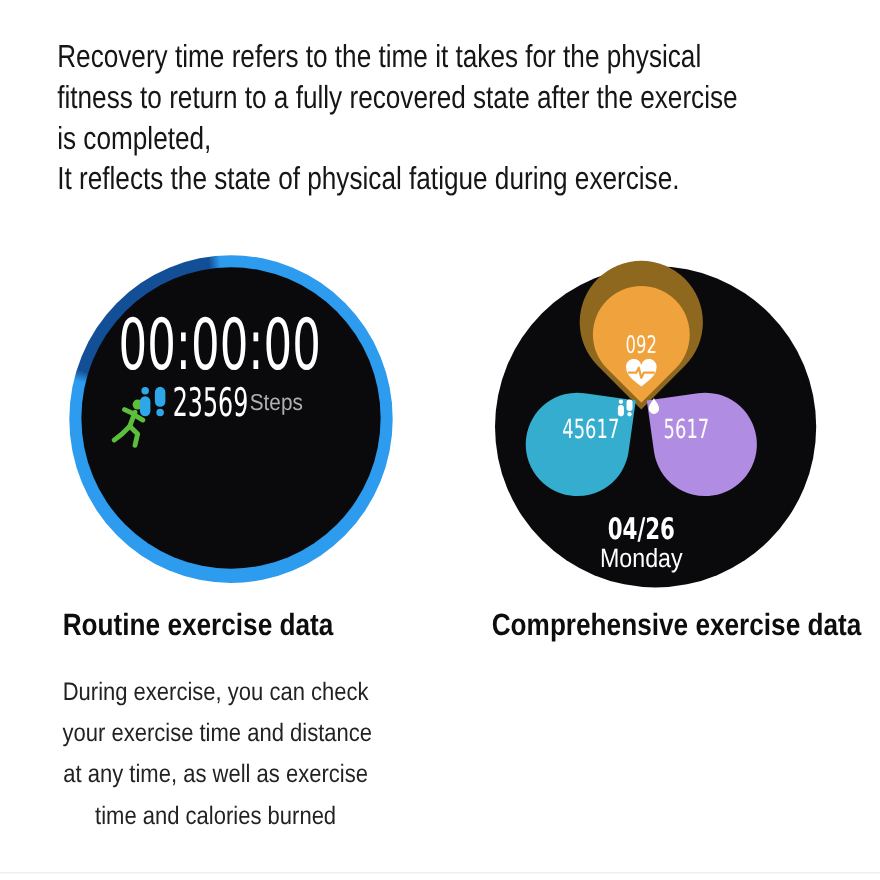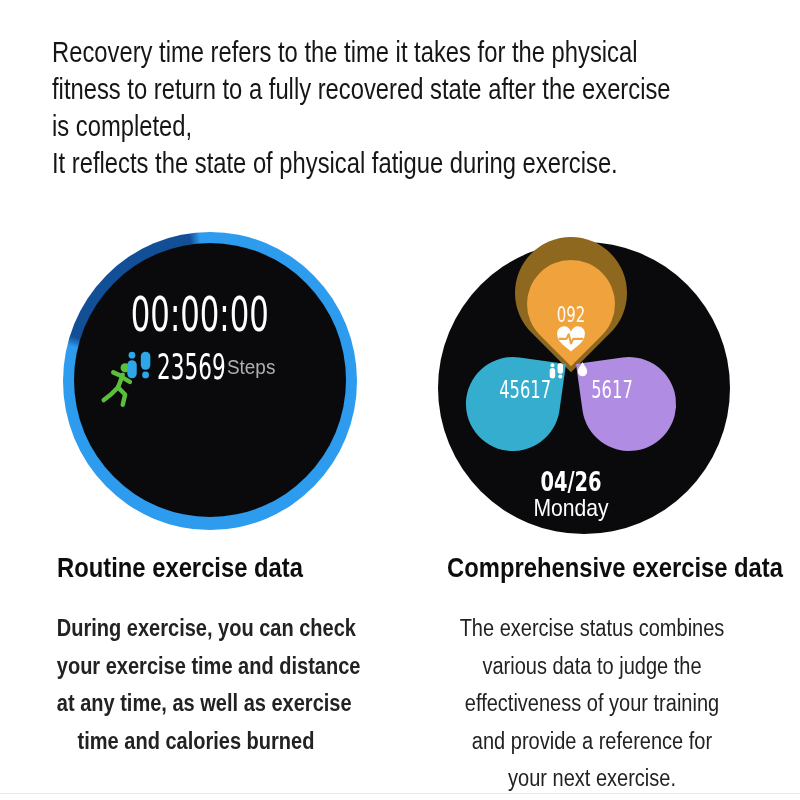--- a/index.html
+++ b/index.html
@@ -9,32 +9,32 @@
   .intro{position:absolute;left:52px;top:34px;width:740px;}
   .iline{font-size:29px;line-height:37px;white-space:nowrap;color:#161616;
          transform:scaleX(.82);transform-origin:0 50%;}
   
   .watchL{position:absolute;left:63px;top:232px;width:294px;height:298px;}
   .bezel{position:absolute;inset:0;border-radius:50%;
          background:conic-gradient(from 0deg at 50% 50%,
            #2D9BEE 0deg 284deg,#134F97 288deg 352deg,#2D9BEE 356deg 360deg);}
   .faceL{position:absolute;left:11px;top:11px;right:11px;bottom:13px;border-radius:50%;background:#0a0a0d;}
   .time{position:absolute;left:0;top:54px;width:294px;text-align:center;color:#fff;
-        font-family:"DejaVu Sans",sans-serif;font-size:48px;line-height:56px;}
+        font-family:"DejaVu Sans",sans-serif;font-size:64px;line-height:56px;}
   .time>span{display:inline-block;transform:translateX(-10px) scaleX(.64);transform-origin:50% 50%;}
   .runner{position:absolute;left:36px;top:130px;}
   .stats{position:absolute;left:58px;top:116px;}
   .srow{display:flex;align-items:center;height:37.5px;}
   .sicon{width:36px;display:flex;justify-content:center;align-items:center;flex:0 0 36px;}
   .sval{display:inline-block;width:70px;color:#fff;font-family:"DejaVu Sans",sans-serif;
         font-size:36px;line-height:36px;transform:scaleX(.6);transform-origin:0 50%;white-space:nowrap;}
   .sunit{display:inline-block;color:#b0b0b0;font-size:21px;transform:scaleX(.9);
          transform-origin:0 50%;white-space:nowrap;}
   
-  .watchR{position:absolute;left:436px;top:230px;width:300px;height:310px;}
+  .watchR{position:absolute;left:448px;top:230px;width:300px;height:310px;}
   .faceR{position:absolute;left:2px;top:12px;width:292px;height:292px;border-radius:50%;background:#0a0a0c;}
   .drop{position:absolute;}
   .drop.brown{left:79px;top:7px;width:112px;height:112px;background:#8E681F;
         border-radius:50% 50% 50% 0;transform:rotate(-45deg);}
   .drop.orange{left:91px;top:30px;width:88px;height:88px;background:#F0A23C;
         border-radius:50% 50% 50% 0;transform:rotate(-45deg);}
   .drop.cyan{left:36px;top:134px;width:94px;height:94px;background:#35ADCE;
         border-radius:50% 0 50% 50%;transform:rotate(8deg);transform-origin:100% 0;}
   .drop.purple{left:140px;top:134px;width:94px;height:94px;background:#B18CE3;
         border-radius:0 50% 50% 50%;transform:rotate(-8deg);transform-origin:0 0;}
@@ -51,21 +51,21 @@
          font-family:"DejaVu Sans",sans-serif;font-size:27px;font-weight:bold;
          transform:scaleX(.72);transform-origin:50% 50%;}
   .dayR{position:absolute;left:0;top:264px;width:270px;text-align:center;color:#fff;
         font-size:24px;transform:scaleX(.88);transform-origin:50% 50%;}
   
   .sec-title{position:absolute;margin:0;font-size:28px;font-weight:bold;color:#0d0d0d;
              text-align:center;white-space:nowrap;transform:scaleX(.85);transform-origin:50% 50%;}
   .sec-title.l{left:20px;top:552px;width:320px;}
   .sec-title.r{left:423px;top:552px;width:320px;}
   .para{position:absolute;top:610px;}
-  .para.l{left:36px;width:320px;font-weight:bold;}
+  .para.l{left:36px;width:320px;}
   .para.r{left:432px;width:320px;}
   .pline{font-size:23px;line-height:37.5px;color:#222;text-align:center;white-space:nowrap;
          transform:scaleX(.87);transform-origin:50% 50%;}
   .bottom-line{position:absolute;left:0;top:793px;width:800px;height:1px;background:#e6eaea;}
 </style>
 </head>
 <body>
 
 <div class="page">
 
@@ -152,22 +152,15 @@
 
   <h2 class="sec-title l">Routine exercise data</h2>
   <h2 class="sec-title r">Comprehensive exercise data</h2>
 
   <div class="para l">
     <div class="pline">During exercise, you can check</div>
     <div class="pline">your exercise time and distance</div>
     <div class="pline">at any time, as well as exercise</div>
     <div class="pline">time and calories burned</div>
   </div>
-  <div class="para r">
-    <div class="pline">The exercise status combines</div>
-    <div class="pline">various data to judge the</div>
-    <div class="pline">effectiveness of your training</div>
-    <div class="pline">and provide a reference for</div>
-    <div class="pline">your next exercise.</div>
-  </div>
 
   <div class="bottom-line"></div>
 </div>
 
 </body></html>

